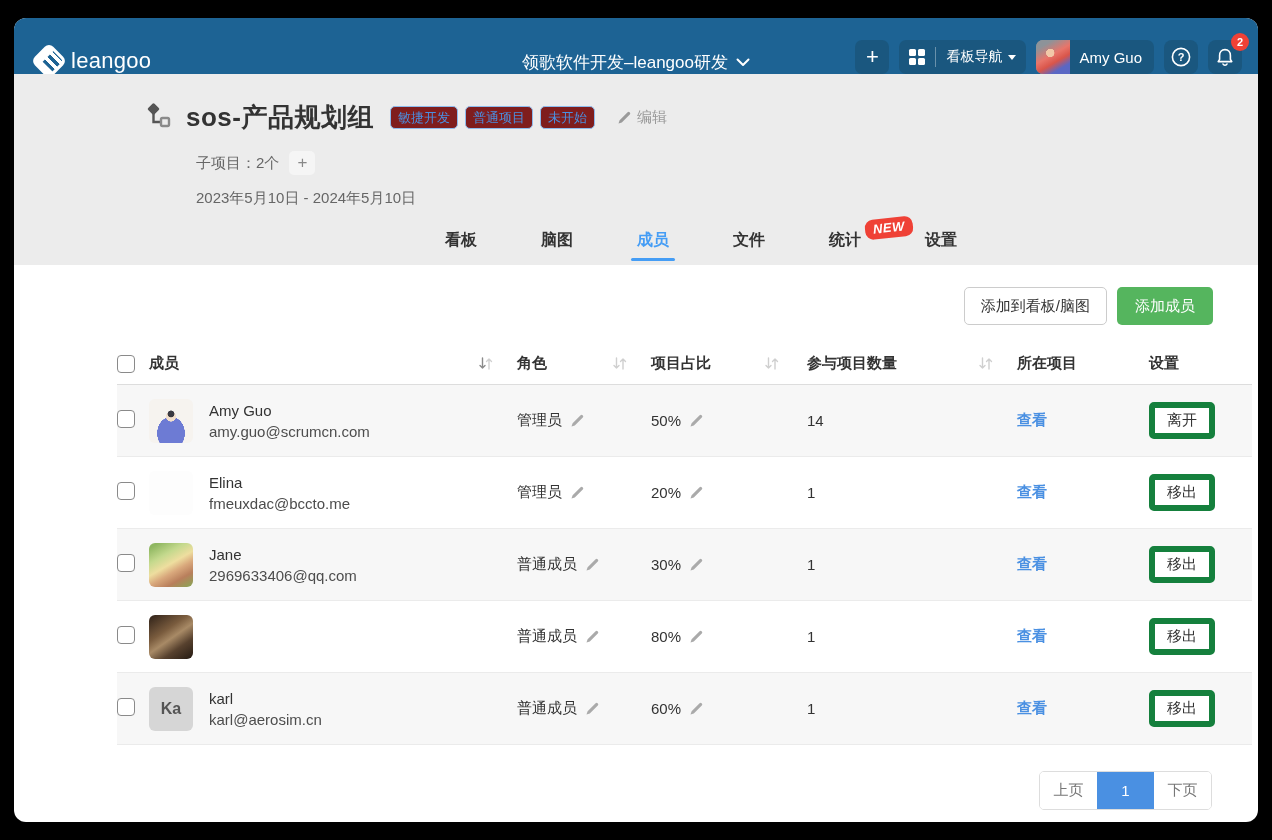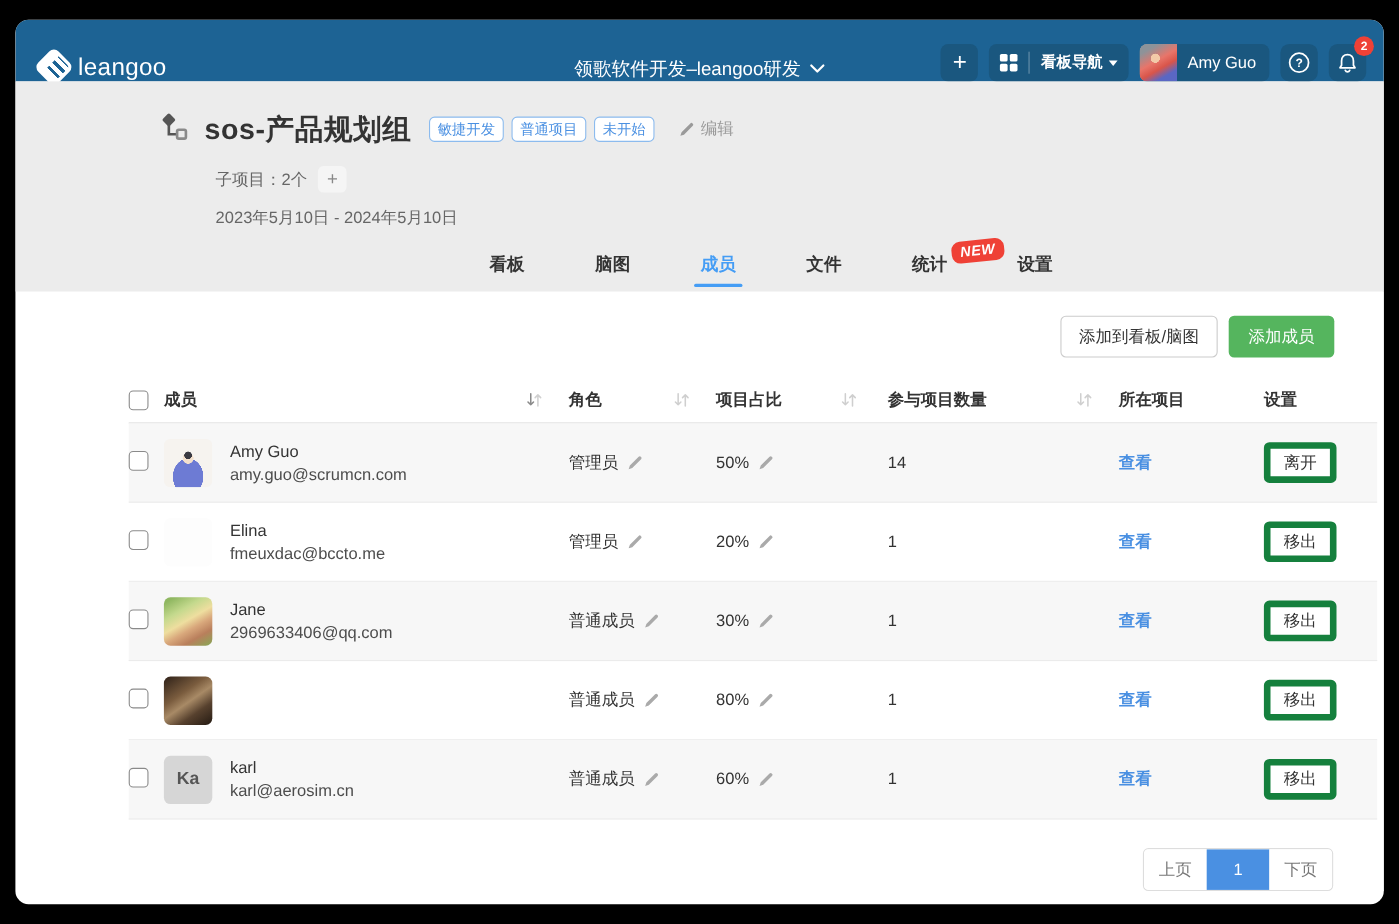--- a/index.html
+++ b/index.html
@@ -9,40 +9,40 @@
   
   .topbar { height:56px; background:#1d6394; display:flex; align-items:flex-end; padding:0 16px 0 22px; position:relative; }
   .logo { display:flex; align-items:center; gap:9px; }
   .logo-mark { width:26px; height:26px; border-radius:6px; background:#fff; transform:rotate(-45deg);
     background-image:repeating-linear-gradient(90deg,#1d6394 0 3px,#fff 3px 7px); background-size:16px 14px; background-repeat:no-repeat; background-position:5px 6px; border:3px solid #fff; }
   .logo-text { color:#fff; font-size:22px; font-weight:400; letter-spacing:.3px; }
   .board-title { position:absolute; left:50%; transform:translateX(-50%); display:flex; align-items:center; gap:8px; color:#fff; font-size:17px; cursor:pointer; }
   .tb-right { margin-left:auto; display:flex; align-items:center; gap:10px; }
   .tb-btn { height:34px; background:#1a577f; border:none; border-radius:7px; color:#fff; display:flex; align-items:center; justify-content:center; cursor:pointer; }
   .tb-plus { width:34px; font-size:22px; font-weight:300; }
-  .nav-pill { display:flex; align-items:center; height:34px; background:#1a577f; border-radius:7px; overflow:hidden;font-weight:bold; }
+  .nav-pill { display:flex; align-items:center; height:34px; background:#1a577f; border-radius:7px; overflow:hidden; }
   .grid-btn { width:36px; height:34px; display:flex; align-items:center; justify-content:center; cursor:pointer; }
   .grid-icon { display:grid; grid-template-columns:7px 7px; grid-template-rows:7px 7px; gap:2px; }
   .grid-icon i { background:#fff; border-radius:1.5px; }
   .nav-divider { width:1px; height:20px; background:rgba(255,255,255,.35); }
   .nav-label { color:#fff; font-size:14px; padding:0 6px 0 10px; cursor:pointer; }
   .caret { width:0; height:0; border-left:4px solid transparent; border-right:4px solid transparent; border-top:5px solid #fff; margin-right:10px; }
   .user-pill { display:flex; align-items:center; height:34px; background:#1a577f; border-radius:7px; overflow:hidden; padding-right:12px; gap:9px; cursor:pointer; }
   .user-avatar { width:34px; height:34px; background:#9aa0a6; background-image:radial-gradient(circle at 42% 38%, #f2c9a8 0 14%, transparent 15%), linear-gradient(150deg,#8d9399 18%, #e8756a 45%, #d9554a 62%, #5a67c4 80%); }
   .user-name { color:#fff; font-size:15px; }
   .icon-btn { width:34px; height:34px; background:#1a577f; border-radius:8px; display:flex; align-items:center; justify-content:center; position:relative; cursor:pointer; }
   .notif-badge { position:absolute; top:-7px; right:-7px; min-width:18px; height:18px; border-radius:9px; background:#ef4136; color:#fff; font-size:11px; font-weight:700; display:flex; align-items:center; justify-content:center; padding:0 4px; }
 
   
   .proj-header { background:#ececec; padding:26px 0 0 130px; position:relative; }
   .title-row { display:flex; align-items:center; gap:12px; }
   .hier-icon { flex:0 0 auto; margin-top:-2px; }
   .proj-title { font-size:26px; font-weight:700; color:#333; letter-spacing:.5px; }
   .badges { display:flex; gap:7px; margin-left:4px; }
-  .badge { font-size:13px; color:#4a90e2; border:1px solid #8cbbee; background:#ffffff; border-radius:5px; padding:2px 7px; line-height:17px; }
+  .badge { font-size:13px; color:#4a90e2; border:1px solid #8cbbee; background:#7f1d1d; border-radius:5px; padding:2px 7px; line-height:17px; }
   .edit-link { display:flex; align-items:center; gap:5px; color:#9a9a9a; font-size:15px; margin-left:10px; cursor:pointer; }
   .sub-row { margin:16px 0 0 52px; display:flex; align-items:center; gap:10px; color:#666; font-size:15px; }
   .add-sub-btn { width:26px; height:24px; background:#f5f5f5; border:none; border-radius:5px; color:#888; font-size:17px; line-height:22px; cursor:pointer; }
   .date-row { margin:14px 0 0 52px; color:#666; font-size:15px; }
   .tabs { display:flex; justify-content:center; align-items:flex-end; gap:60px; margin-top:14px; }
   .tab { position:relative; padding:8px 2px 14px; font-size:16px; font-weight:700; color:#333; cursor:pointer; }
   .tab.active { color:#459df5; }
   .tab.active::after { content:""; position:absolute; left:50%; transform:translateX(-50%); bottom:4px; width:44px; height:3px; background:#459df5; border-radius:2px; }
   .new-badge { position:absolute; top:-4px; left:calc(100% + 2px); background:#ef4136; color:#fff; font-size:13px; font-style:italic; font-weight:700; border-radius:8px; padding:2px 8px 3px; transform:rotate(-6deg); letter-spacing:.5px; }
 

